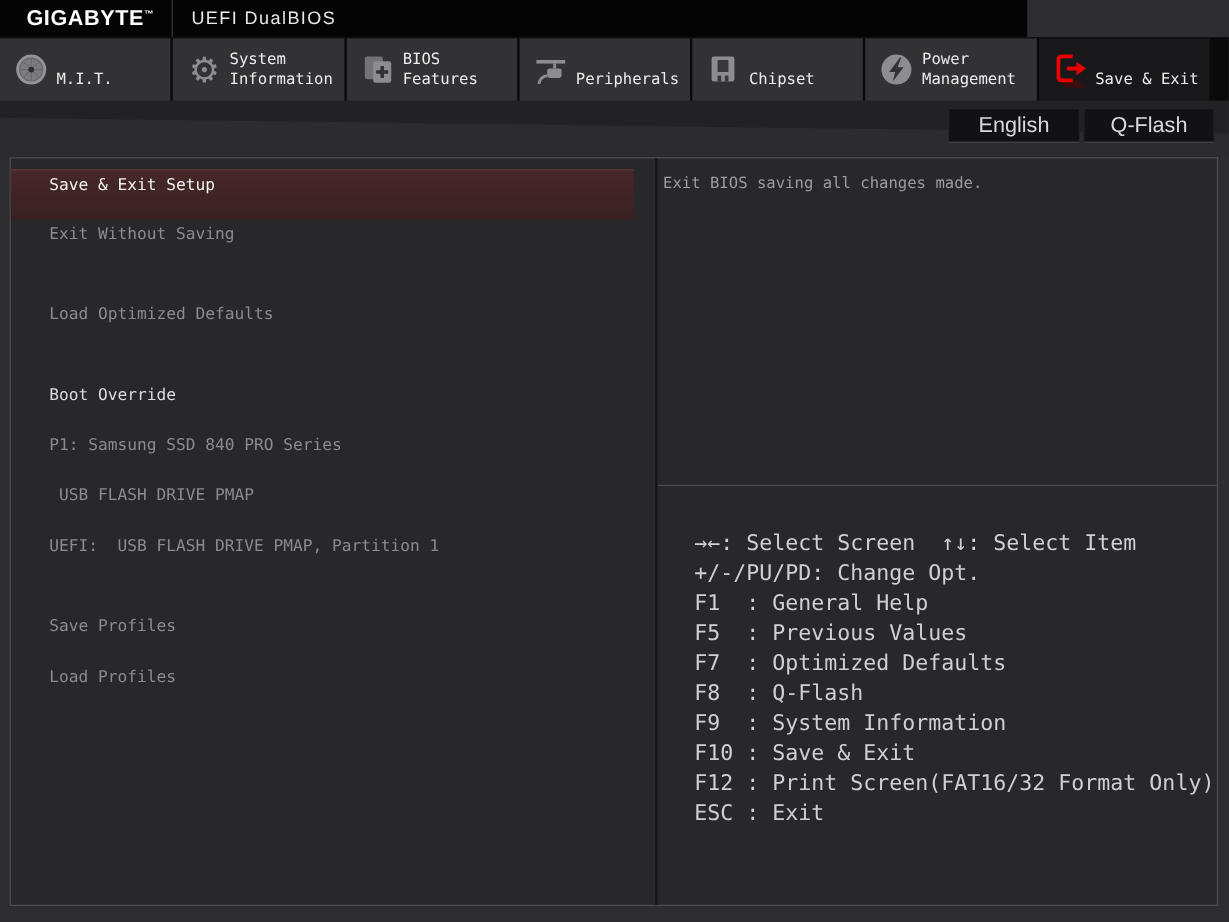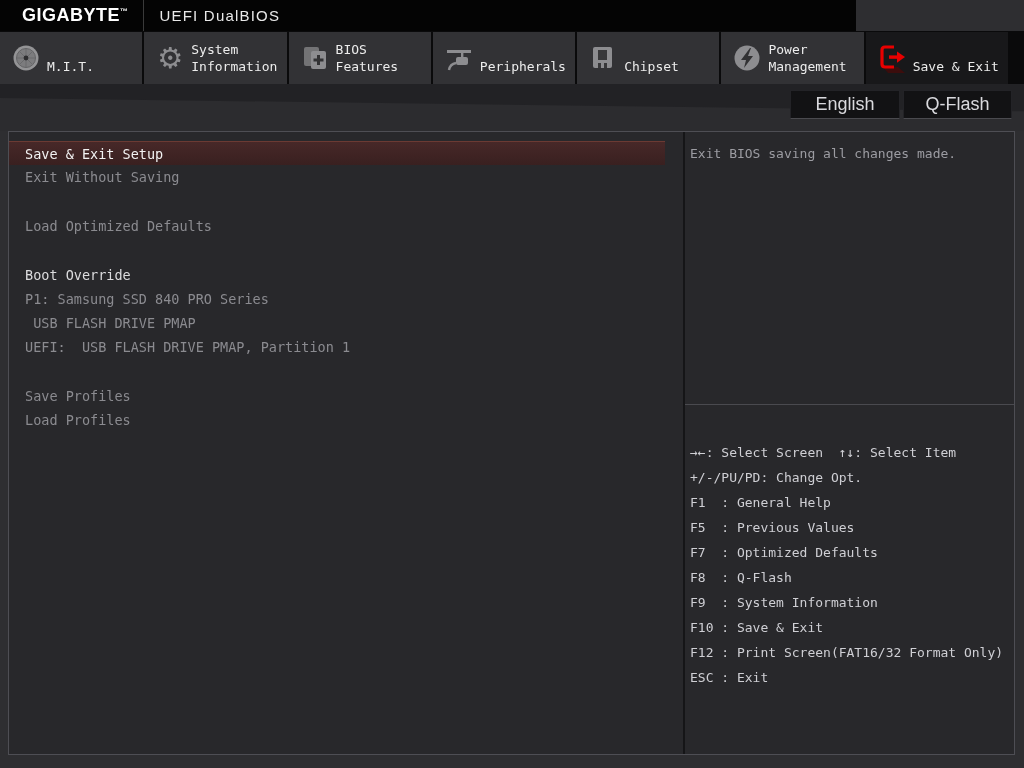--- a/index.html
+++ b/index.html
@@ -67,43 +67,43 @@
   .btn-english { left:790px; width:110px; }
   .btn-qflash  { left:903px; width:109px; }
 
   
   .main-panel {
     position:absolute; left:8px; top:131px; width:1007px; height:624px;
     background:#28282b; border:1px solid #4e4e54; display:flex;
   }
   .menu-section { width:674px; padding-top:9px; }
   .menu-row {
-    height:24px; line-height:25px; font-size:13.5px;
-    padding-left:16px; margin-right:18px;
+    height:42px; line-height:25px; font-size:13.5px;
+    padding-left:32px; margin-right:18px;
     color:#8b8b90; white-space:pre; cursor:pointer;
   }
   .menu-row.selected {
     background:linear-gradient(180deg,#472828 0%,#392020 100%);
     border-top:1px solid #6b3a33;
     color:#f2f2f2;
   }
   .menu-row.header { color:#dcdcde; cursor:default; }
   .gap-above { margin-top:25px; }
 
   .right-section { flex:1; border-left:2px solid #151517; display:flex; flex-direction:column; }
   .help-box {
     height:272px; padding:12px 6px 0 5px;
     font-size:13px; line-height:20px; color:#9c9ca2;
   }
   .legend-box {
     flex:1; border-top:1px solid #4a4a4f;
     padding:35px 2px 0 5px;
   }
   .legend-line {
-    font-size:13px; line-height:25px; color:#cfcfd4; white-space:pre;
+    font-size:18px; line-height:25px; color:#cfcfd4; white-space:pre;margin-left:26px;
   }
 
   .icon-svg { display:block; }
 </style>
 </head>
 <body>
 
 <div class="topbar">
   <div class="logo"><span>GIGABYTE</span><sup>™</sup></div>
   <div class="topbar-divider"></div>

